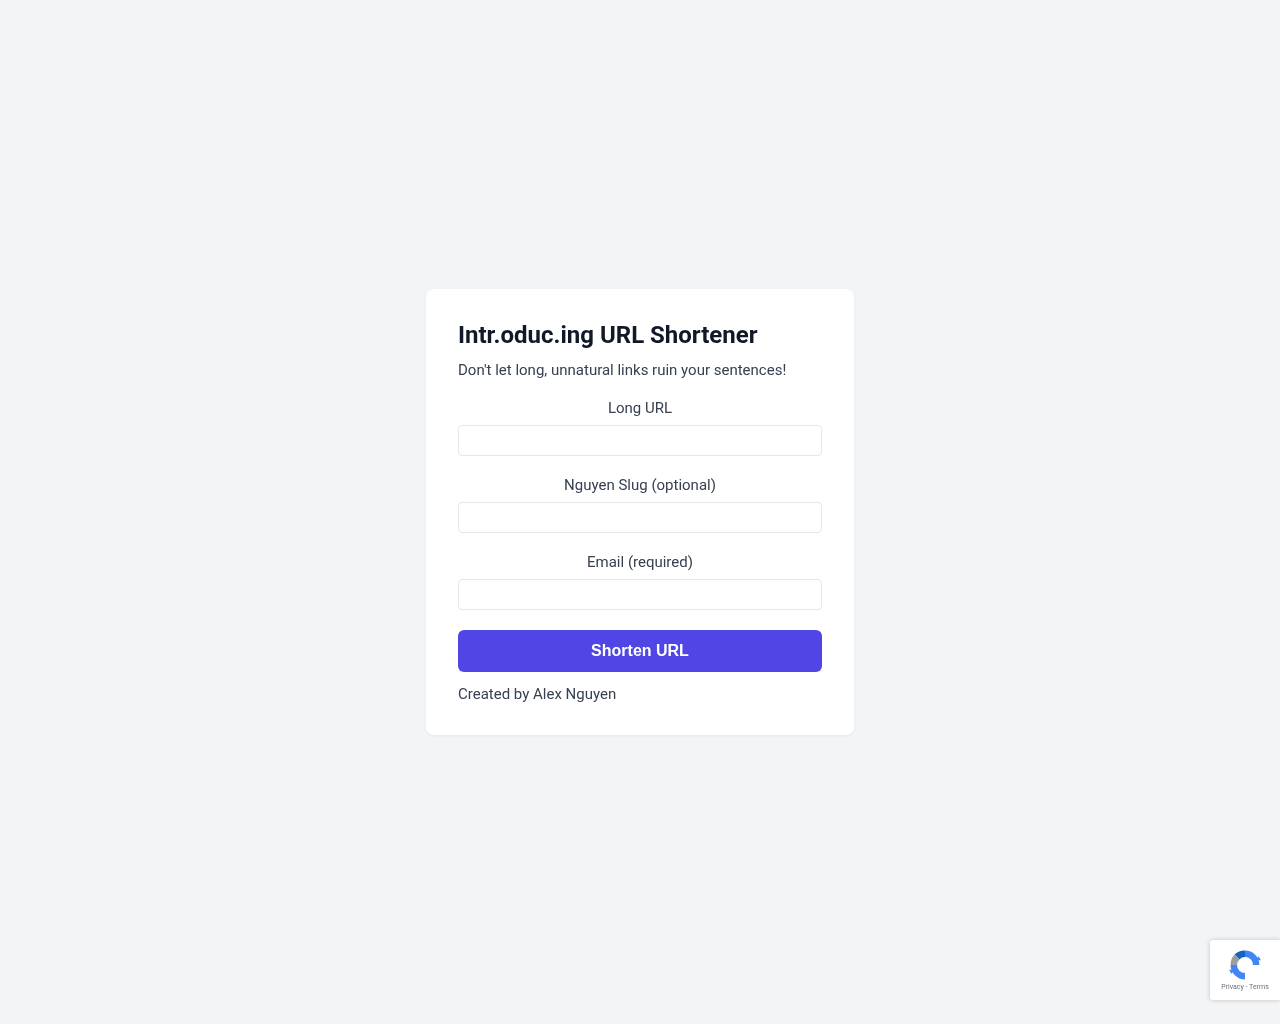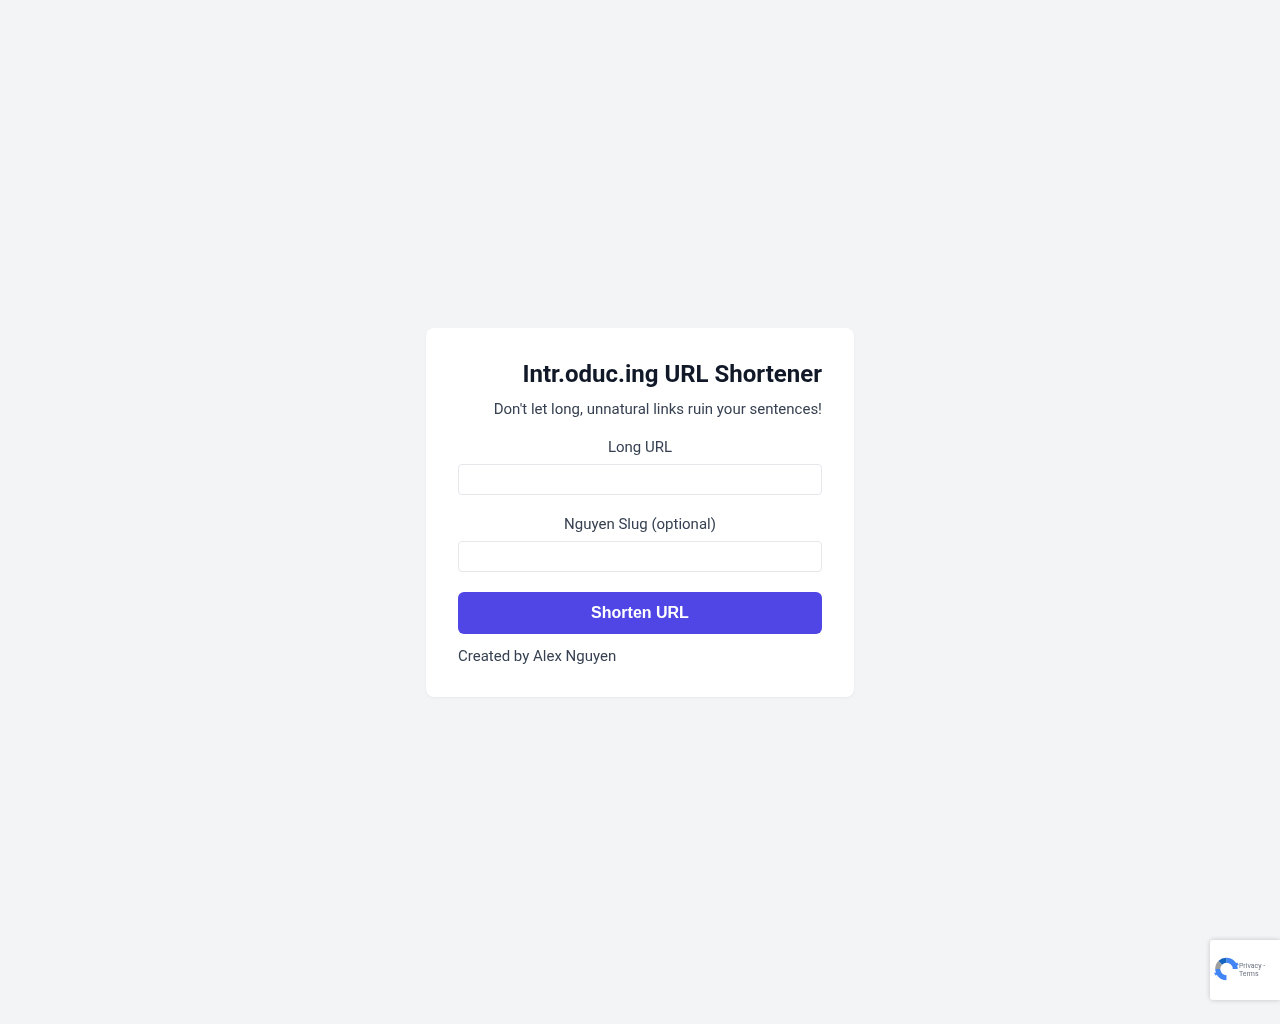--- a/index.html
+++ b/index.html
@@ -24,28 +24,28 @@
       border-radius: 8px;
       padding: 32px;
       width: 428px;
       box-shadow: 0 1px 3px rgba(0, 0, 0, 0.05);
     }
     
     .page-title {
       font-size: 24px;
       font-weight: 700;
       color: #111827;
-      text-align: right;
+      text-align: left;
       margin-bottom: 12px;
     }
     
     .subtitle {
       font-size: 15px;
       color: #374151;
-      text-align: right;
+      text-align: left;
       margin-bottom: 20px;
     }
     
     .form-group {
       margin-bottom: 20px;
     }
     
     .form-label {
       display: block;
       font-size: 15px;
@@ -87,20 +87,21 @@
     .recaptcha-badge {
       position: fixed;
       bottom: 24px;
       right: 0;
       width: 70px;
       height: 60px;
       background-color: #ffffff;
       border-radius: 3px 0 0 3px;
       box-shadow: 0 0 5px rgba(0, 0, 0, 0.2);
       display: flex;
+      flex-direction: column;
       align-items: center;
       justify-content: center;
       padding: 4px;
     }
     
     .recaptcha-icon {
       width: 32px;
       height: 32px;
       margin-bottom: 2px;
     }
@@ -121,20 +122,24 @@
     <div class="form-group">
       <label class="form-label">Long URL</label>
       <input type="text" class="form-input" value="" style="">
     </div>
     
     <div class="form-group">
       <label class="form-label">Nguyen Slug (optional)</label>
       <input type="text" class="form-input" value="" style="">
     </div>
     
+    <div class="form-group">
+      <label class="form-label">Email (required)</label>
+      <input type="email" class="form-input" value="" style="">
+    </div>
     
     <button type="submit" class="submit-button">Shorten URL</button>
   </form>
   
   <a href="#" class="creator-link">Created by Alex Nguyen</a>
 </div>
 
 <div class="recaptcha-badge">
   <svg class="recaptcha-icon" viewBox="0 0 40 40">
     <path fill="#4285f4" d="M 38 20 A 18 18 0 0 0 20 2 L 20 10 A 10 10 0 0 1 30 20 Z"></path>

